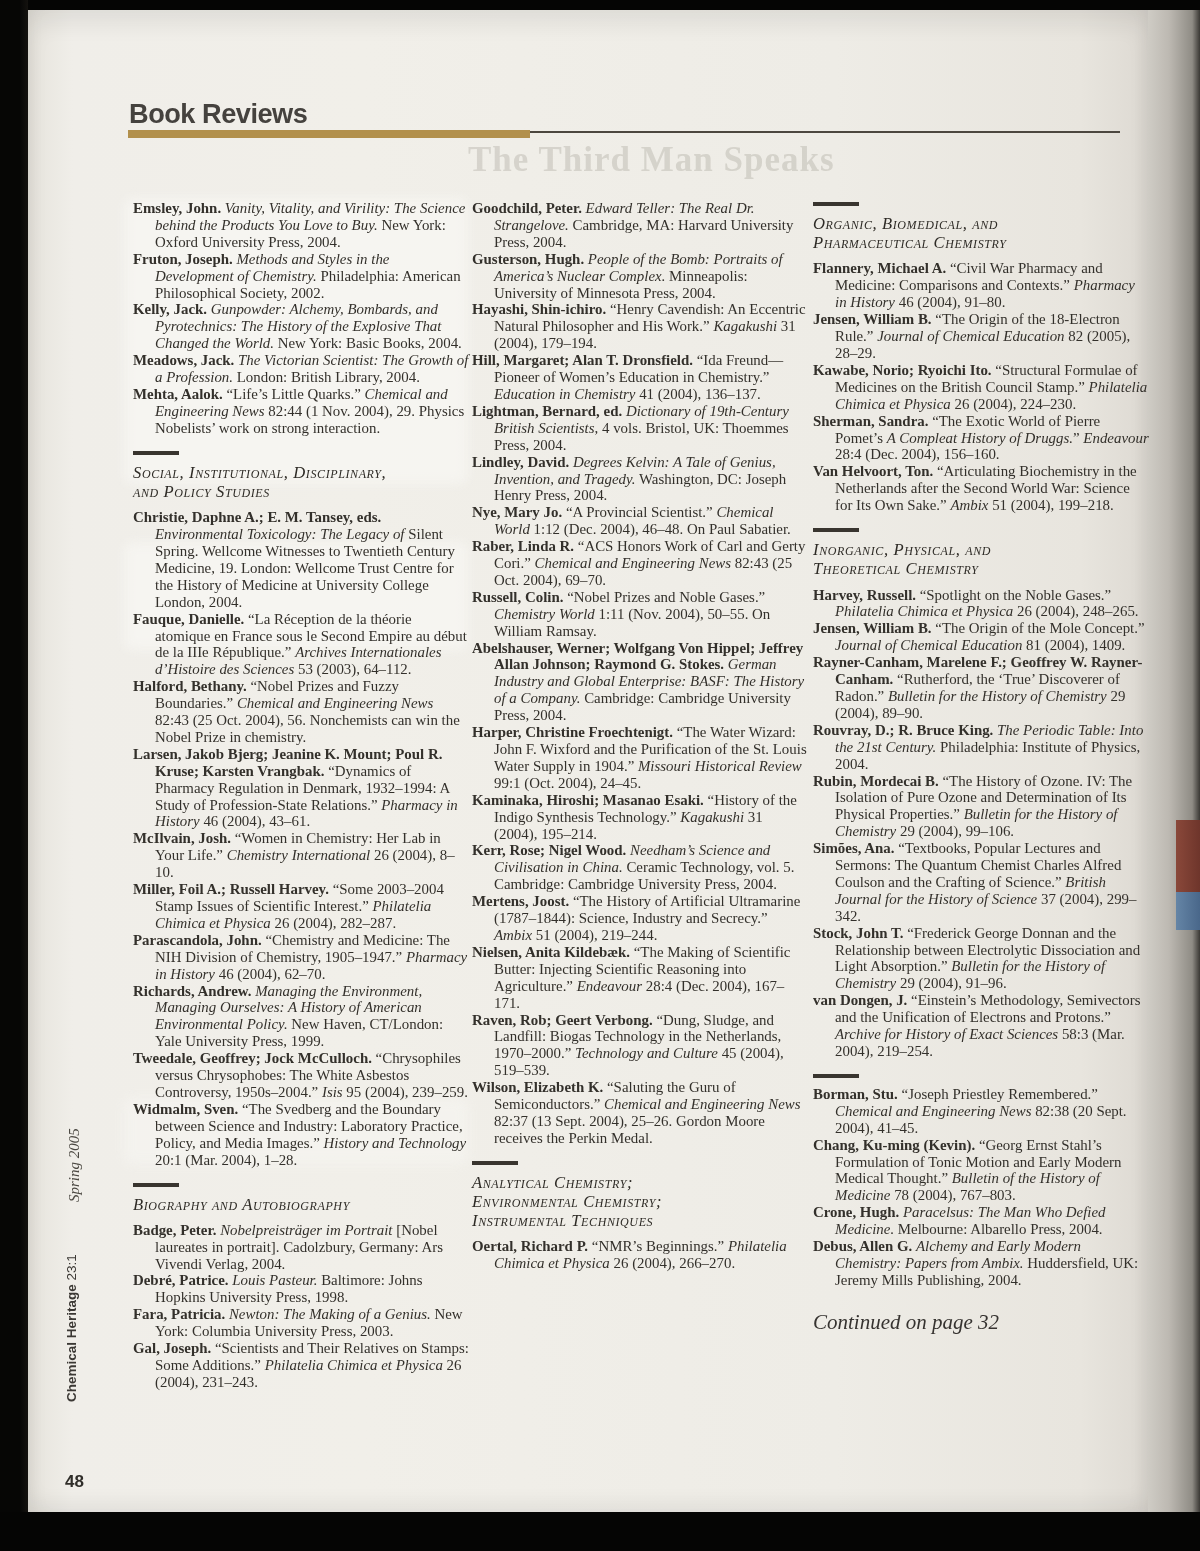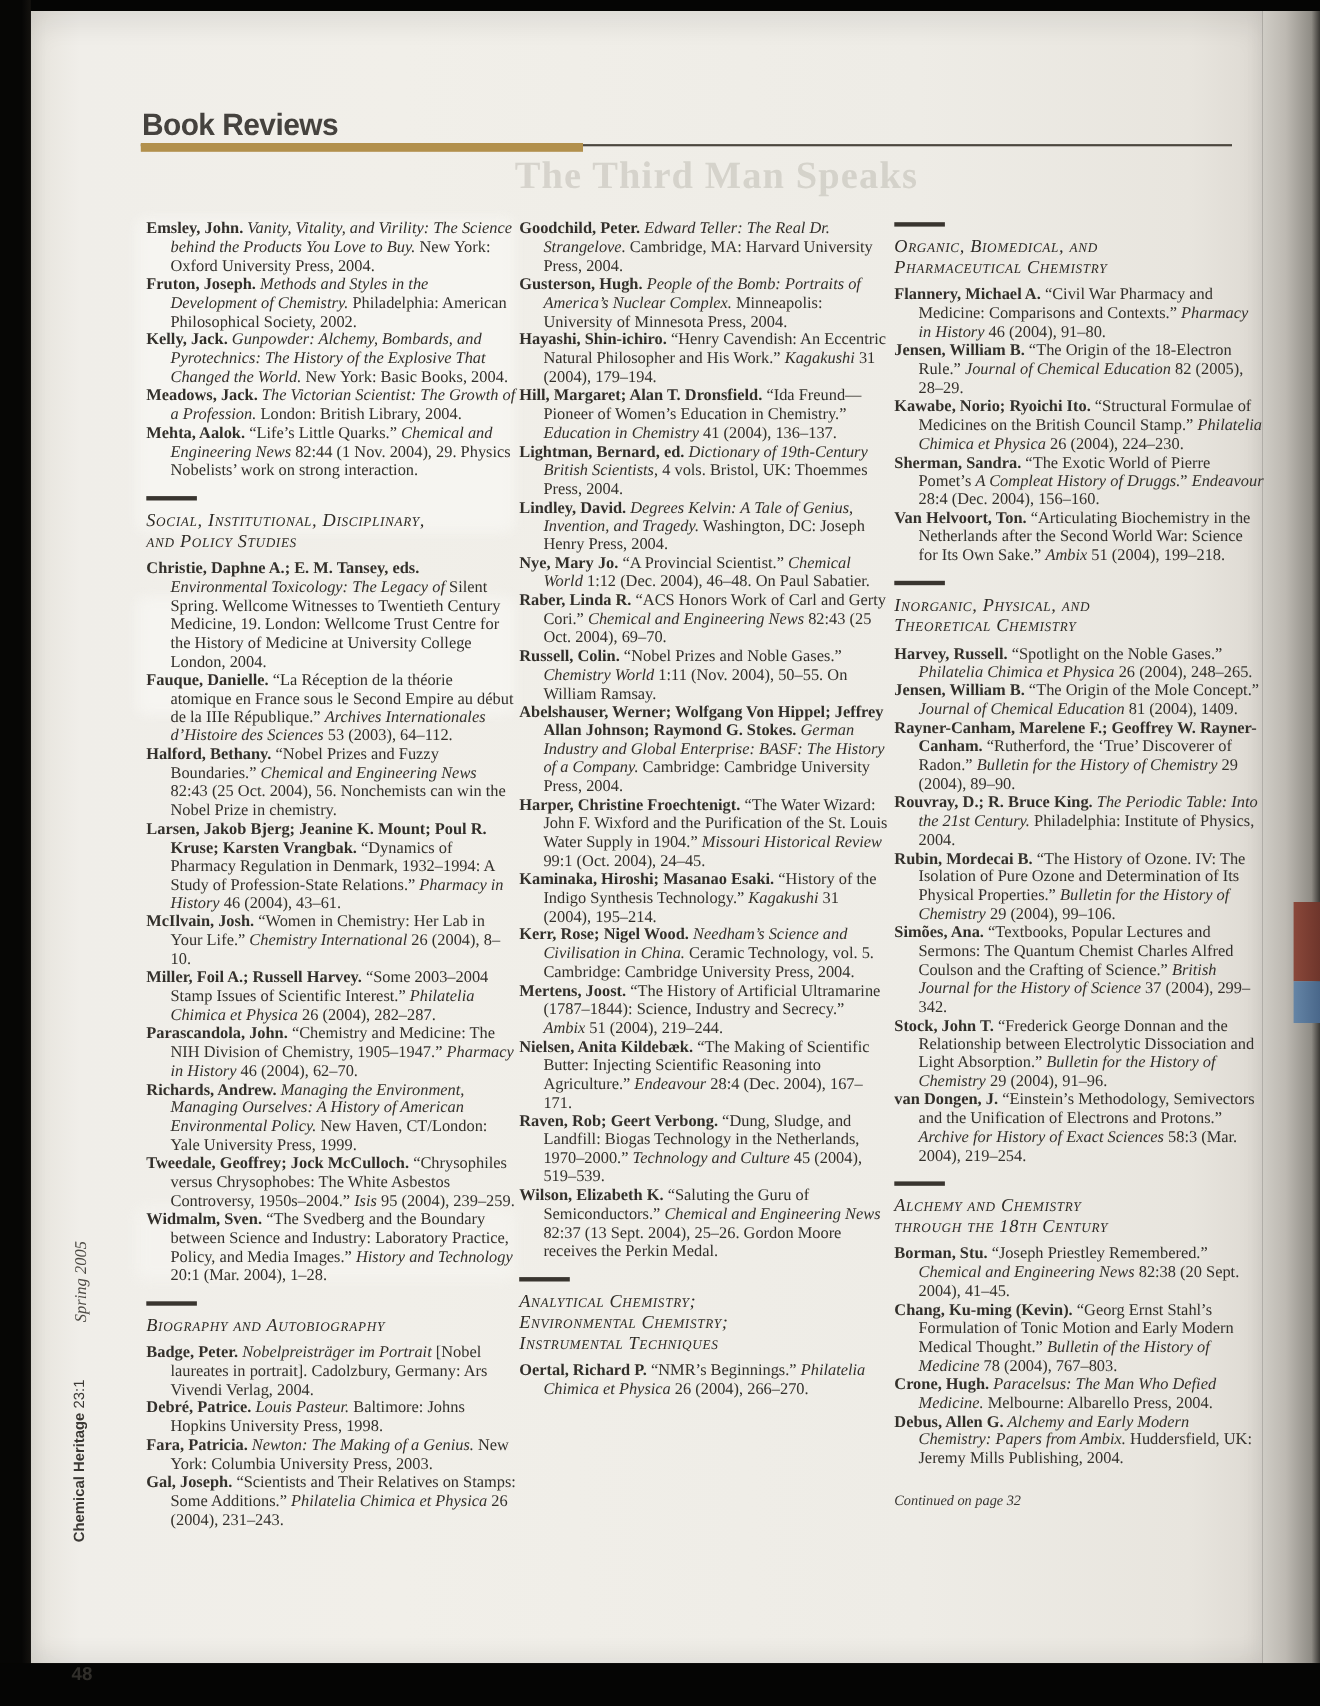--- a/index.html
+++ b/index.html
@@ -55,30 +55,30 @@
   .entry { margin:0; padding-left:22px; text-indent:-22px; }
   .entry .b { font-weight:bold; }
   .entry .i { font-style:italic; }
   .section-head { margin-top:14px; margin-bottom:8px;font-style:italic; }
   .col > .section-head:first-child { margin-top:2px; }
   .section-rule { display:block; width:46px; height:4px; background:#39352f; margin:0 0 8px 0; }
   .section-title {
     font-variant:small-caps; font-size:16.6px; line-height:1.16;
     letter-spacing:0.6px; color:#2e2b26; white-space:pre-line;
   }
-  .note { margin:22px 0 0 0; font-style:italic; font-size:13px; color:#363330; }
+  .note { margin:22px 0 0 0; font-style:italic; font-size:21px; color:#363330; }
 
   
   .vertical { writing-mode:vertical-rl; transform:rotate(180deg); position:absolute; }
   .spine-season { left:66px; top:1092px; height:110px; font-style:italic; font-size:15px; color:#4c4943; }
   .spine-title  { left:64px; top:1232px; height:170px; font-family:"Liberation Sans", sans-serif;
                   font-size:13.5px; color:#3b3834; white-space:nowrap; }
   .spine-title .b { font-weight:bold; }
   .page-number {
-    position:absolute; left:65px; top:1512px; margin:0;
+    position:absolute; left:65px; top:1472px; margin:0;
     font-family:"Liberation Sans", sans-serif; font-weight:bold;
     font-size:17px; color:#302e2a;
   }
 </style>
 </head>
 <body>
 
 <div id="frame">
   <div class="paper"></div>
   <div class="edge-strip"></div>
@@ -173,22 +173,20 @@
       <p class="entry"><span class="b">Harvey, Russell. </span><span class="r">“Spotlight on the Noble Gases.” </span><span class="i">Philatelia Chimica et Physica</span><span class="r"> 26 (2004), 248–265.</span></p>
       <p class="entry"><span class="b">Jensen, William B. </span><span class="r">“The Origin of the Mole Concept.” </span><span class="i">Journal of Chemical Education</span><span class="r"> 81 (2004), 1409.</span></p>
       <p class="entry"><span class="b">Rayner-Canham, Marelene F.; Geoffrey W. Rayner-Canham. </span><span class="r">“Rutherford, the ‘True’ Discoverer of Radon.” </span><span class="i">Bulletin for the History of Chemistry</span><span class="r"> 29 (2004), 89–90.</span></p>
       <p class="entry"><span class="b">Rouvray, D.; R. Bruce King. </span><span class="i">The Periodic Table: Into the 21st Century.</span><span class="r"> Philadelphia: Institute of Physics, 2004.</span></p>
       <p class="entry"><span class="b">Rubin, Mordecai B. </span><span class="r">“The History of Ozone. IV: The Isolation of Pure Ozone and Determination of Its Physical Properties.” </span><span class="i">Bulletin for the History of Chemistry</span><span class="r"> 29 (2004), 99–106.</span></p>
       <p class="entry"><span class="b">Simões, Ana. </span><span class="r">“Textbooks, Popular Lectures and Sermons: The Quantum Chemist Charles Alfred Coulson and the Crafting of Science.” </span><span class="i">British Journal for the History of Science</span><span class="r"> 37 (2004), 299–342.</span></p>
       <p class="entry"><span class="b">Stock, John T. </span><span class="r">“Frederick George Donnan and the Relationship between Electrolytic Dissociation and Light Absorption.” </span><span class="i">Bulletin for the History of Chemistry</span><span class="r"> 29 (2004), 91–96.</span></p>
       <p class="entry"><span class="b">van Dongen, J. </span><span class="r">“Einstein’s Methodology, Semivectors and the Unification of Electrons and Protons.” </span><span class="i">Archive for History of Exact Sciences</span><span class="r"> 58:3 (Mar. 2004), 219–254.</span></p>
       <div class="section-head">
         <span class="section-rule"></span>
-        <div class="section-title">Alchemy and Chemistry
-through the 18th Century</div>
       </div>
       <p class="entry"><span class="b">Borman, Stu. </span><span class="r">“Joseph Priestley Remembered.” </span><span class="i">Chemical and Engineering News</span><span class="r"> 82:38 (20 Sept. 2004), 41–45.</span></p>
       <p class="entry"><span class="b">Chang, Ku-ming (Kevin). </span><span class="r">“Georg Ernst Stahl’s Formulation of Tonic Motion and Early Modern Medical Thought.” </span><span class="i">Bulletin of the History of Medicine</span><span class="r"> 78 (2004), 767–803.</span></p>
       <p class="entry"><span class="b">Crone, Hugh. </span><span class="i">Paracelsus: The Man Who Defied Medicine.</span><span class="r"> Melbourne: Albarello Press, 2004.</span></p>
       <p class="entry"><span class="b">Debus, Allen G. </span><span class="i">Alchemy and Early Modern Chemistry: Papers from Ambix.</span><span class="r"> Huddersfield, UK: Jeremy Mills Publishing, 2004.</span></p>
       <p class="note">Continued on page 32</p>
     </div>
 
   <div class="vertical spine-season">Spring 2005</div>
   <div class="vertical spine-title"><span class="b">Chemical Heritage</span><span>&nbsp;</span><span>23:1</span></div>

